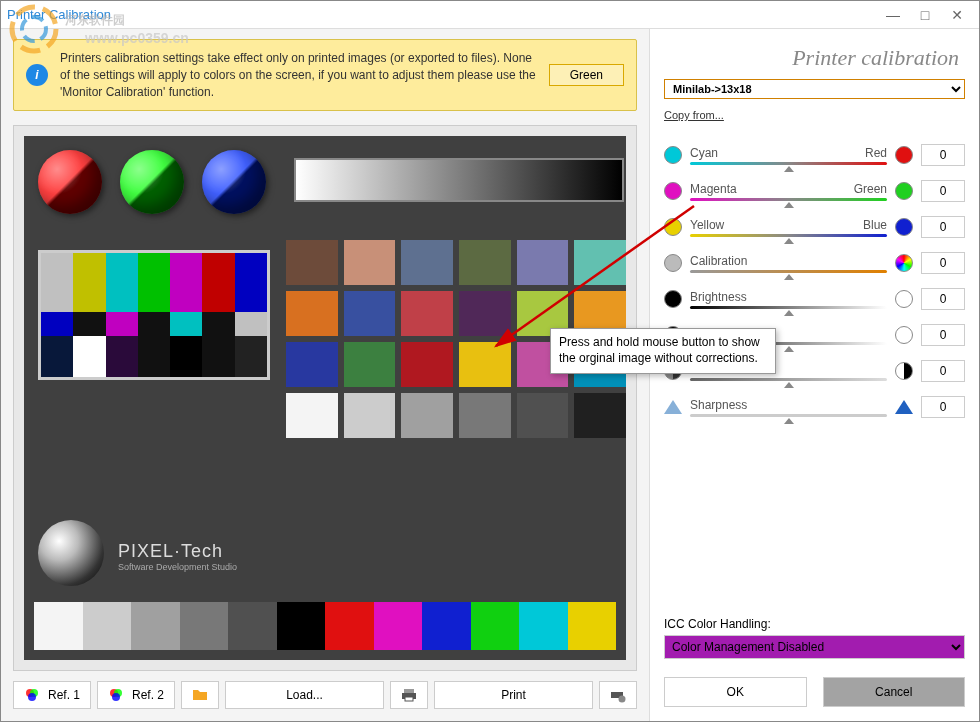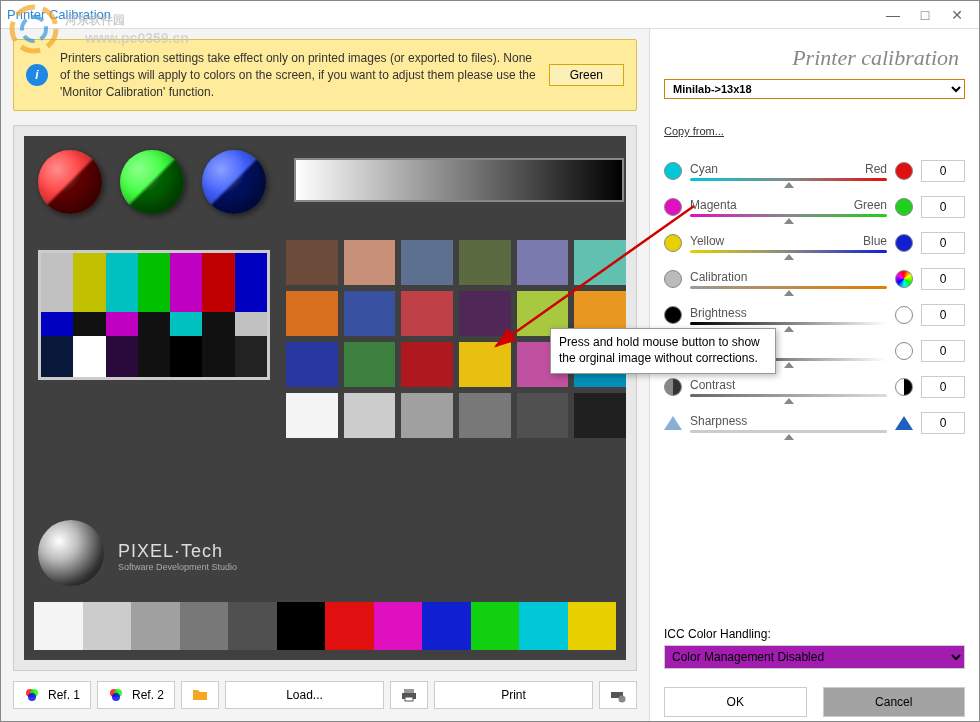--- a/index.html
+++ b/index.html
@@ -50,38 +50,38 @@
 .tooltip { position: absolute; top: 192px; right: -150px; background: #fff; border: 1px solid #999; padding: 6px 8px; box-shadow: 2px 2px 6px #0004; z-index: 30; width: 226px; line-height: 1.3; }
 
 .arrow { position: absolute; top: 60px; right: -78px; z-index: 25; pointer-events: none; }
 
 .toolbar { margin: 4px 12px 12px; display: flex; gap: 6px; }
 .tbtn { border: 1px solid #ccc; background: #fff; padding: 5px 10px; display: flex; align-items: center; gap: 8px; cursor: pointer; }
 .tbtn.wide { flex: 1; justify-content: center; }
 .icon-small { width: 16px; height: 16px; }
 
 .right-head { text-align: right; padding: 16px 20px 6px; color: #888; font-style: italic; font-size: 22px; font-family: Georgia, serif; }
-.profile-sel { margin: 2px 14px 22px; display: flex; }
+.profile-sel { margin: 2px 14px 6px; display: flex; }
 .profile-sel select { flex: 1; border: 1px solid #d08000; background: #fff; font-weight: bold; padding: 2px 4px; font-size: 11px; }
 .copy-link { margin: 4px 14px 10px; color: #333; text-decoration: underline; cursor: pointer; font-size: 11px; }
 
 .sliders { padding: 6px 14px 0; flex: 1; }
 .srow { display: flex; align-items: center; gap: 8px; height: 36px; }
 .dot { width: 18px; height: 18px; border-radius: 50%; border: 1px solid #888; flex-shrink: 0; }
 .sblock { flex: 1; }
 .slabels { display: flex; justify-content: space-between; font-size: 10px; color: #555; margin-bottom: 2px; }
 .sline { height: 3px; border-radius: 2px; position: relative; }
 .sline .tick { position: absolute; left: 50%; bottom: -7px; transform: translateX(-50%); width: 0; height: 0; border-left: 5px solid transparent; border-right: 5px solid transparent; border-bottom: 6px solid #888; }
 .nbox { width: 44px; border: 1px solid #ccc; text-align: center; padding: 3px 0; background: #fff; }
 .tri { width: 0; height: 0; border-left: 9px solid transparent; border-right: 9px solid transparent; }
 
 .icc { margin: 8px 14px; }
 .icc select { width: 100%; border: 1px solid #ccc; padding: 3px; background: #a21caf; margin-top: 4px; }
 
-.dlg-btns { display: flex; gap: 16px; padding: 10px 14px 4px; }
+.dlg-btns { display: flex; gap: 16px; padding: 10px 14px 14px; }
 .dlg-btns button { flex: 1; padding: 7px 0; border: 1px solid #ccc; background: #fff; cursor: pointer; }
 .dlg-btns button:last-child { background: #a3a3a3; }
 </style>
 </head>
 <body>
 
 <div class="titlebar">
   <span class="title">Printer Calibration</span>
   <span class="spacer"></span>
   <span class="winbtn">—</span>

